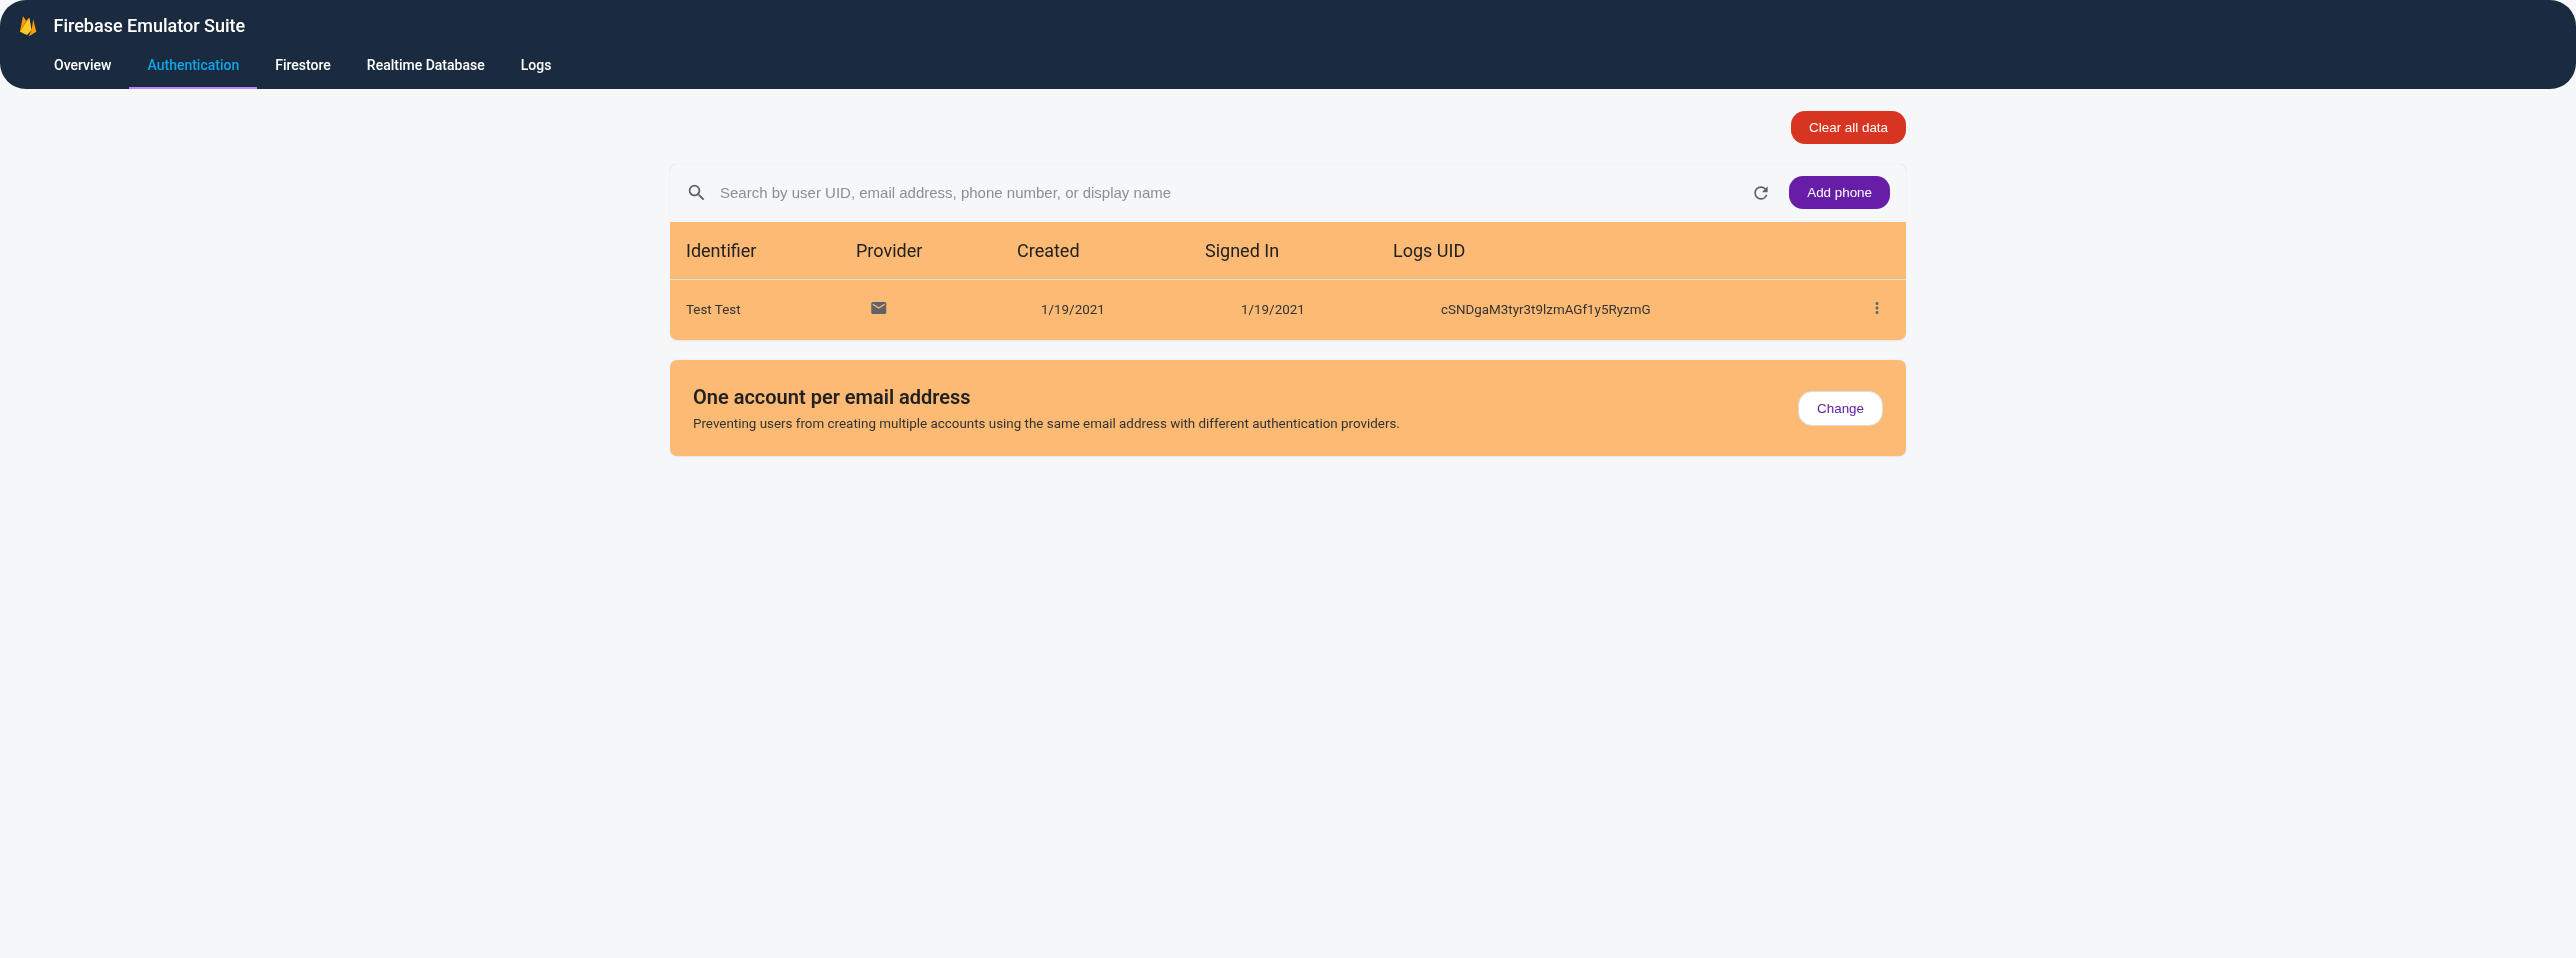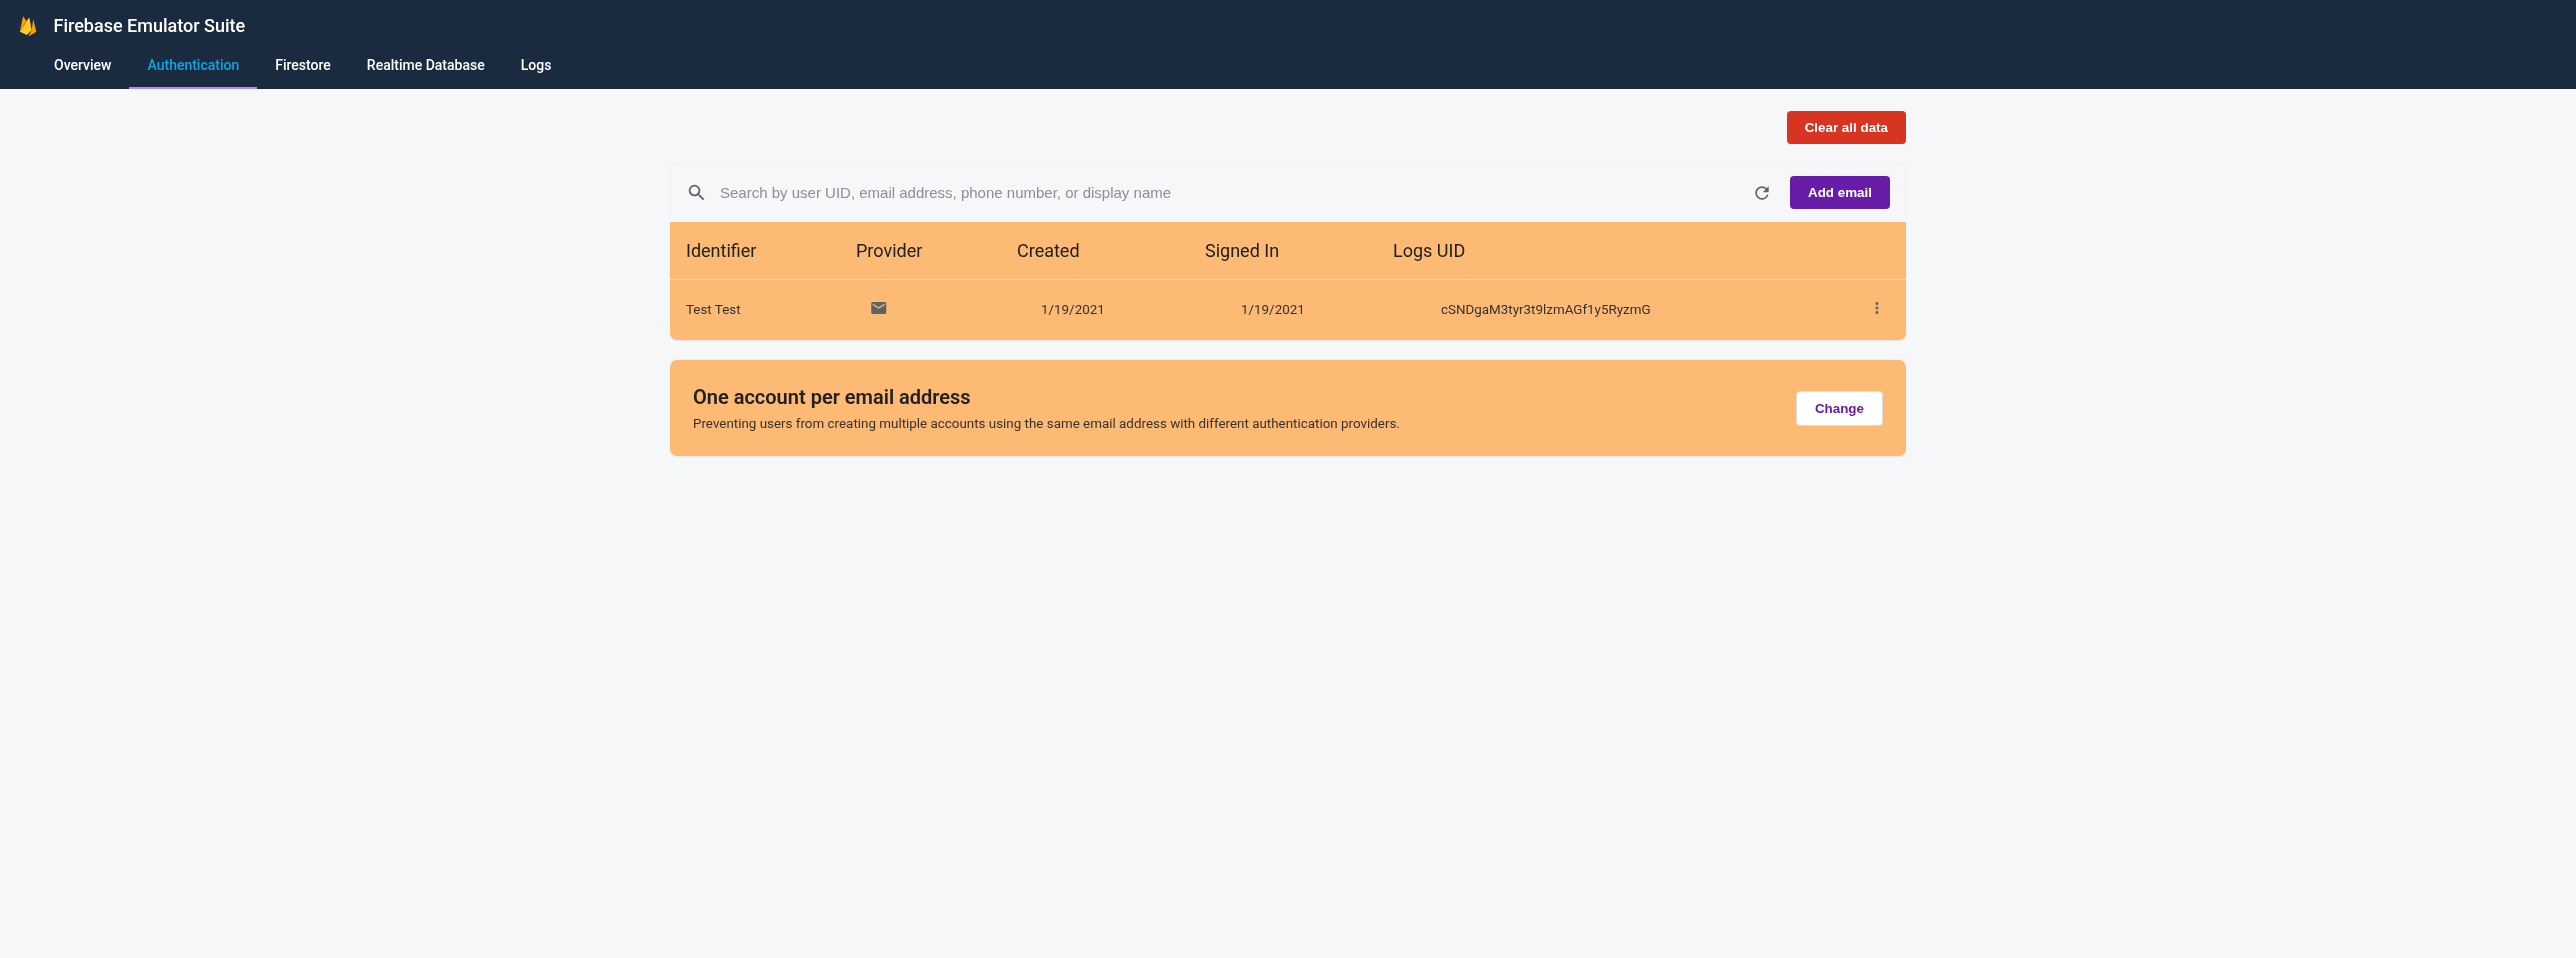--- a/index.html
+++ b/index.html
@@ -8,20 +8,21 @@
       box-sizing: border-box;
     }
     body {
       font-family: -apple-system, BlinkMacSystemFont, "Segoe UI", Roboto, "Helvetica Neue", Arial, sans-serif;
       background-color: #f6f7f9;
       color: #212121;
     }
     .header {
       background-color: #1a2a3f;
       color: white;
+      border-radius: 26px;
     }
     .header-top {
       display: flex;
       align-items: center;
       padding: 12.5px 16px 3.6px 16px;
       gap: 12.5px;
     }
     .logo {
       width: 25px;
       height: 25px;
@@ -53,23 +54,23 @@
       margin: 0 auto;
       padding: 21.5px 18px;
     }
     .top-actions {
       display: flex;
       justify-content: flex-end;
       margin-bottom: 20px;
     }
     .btn {
       padding: 9px 18px;
-      border-radius: 4px;
+      border-radius: 14px;
       font-size: 13.4px;
-      font-weight: 700;
+      font-weight: 400;
       border: none;
       cursor: pointer;
     }
     .btn-danger {
       background-color: #d83422;
       color: white;
     }
     .btn-primary {
       background-color: #681da8;
       color: white;
@@ -210,21 +211,21 @@
     <div class="search-bar">
       <svg class="search-icon" viewBox="0 0 24 24">
         <path d="M15.5 14h-.79l-.28-.27A6.471 6.471 0 0 0 16 9.5 6.5 6.5 0 1 0 9.5 16c1.61 0 3.09-.59 4.23-1.57l.27.28v.79l5 4.99L20.49 19l-4.99-5zm-6 0C7.01 14 5 11.99 5 9.5S7.01 5 9.5 5 14 7.01 14 9.5 11.99 14 9.5 14z"></path>
       </svg>
       <input class="search-input" type="text" placeholder="Search by user UID, email address, phone number, or display name" style="">
       <button class="refresh-btn">
         <svg class="refresh-icon" viewBox="0 0 24 24">
           <path d="M17.65 6.35A7.958 7.958 0 0 0 12 4c-4.42 0-7.99 3.58-7.99 8s3.57 8 7.99 8c3.73 0 6.84-2.55 7.73-6h-2.08A5.99 5.99 0 0 1 12 18c-3.31 0-6-2.69-6-6s2.69-6 6-6c1.66 0 3.14.69 4.22 1.78L13 11h7V4l-2.35 2.35z"></path>
         </svg>
       </button>
-      <button class="btn btn-primary">Add email</button>
+      <button class="btn btn-primary">Add phone</button>
     </div>
 
     <div class="table-header">
       <div class="col-identifier">Identifier</div>
       <div class="col-provider">Provider</div>
       <div class="col-created">Created</div>
       <div class="col-signedin">Signed In</div>
       <div class="col-uid">Logs UID</div>
       <div class="col-actions"></div>
     </div>

